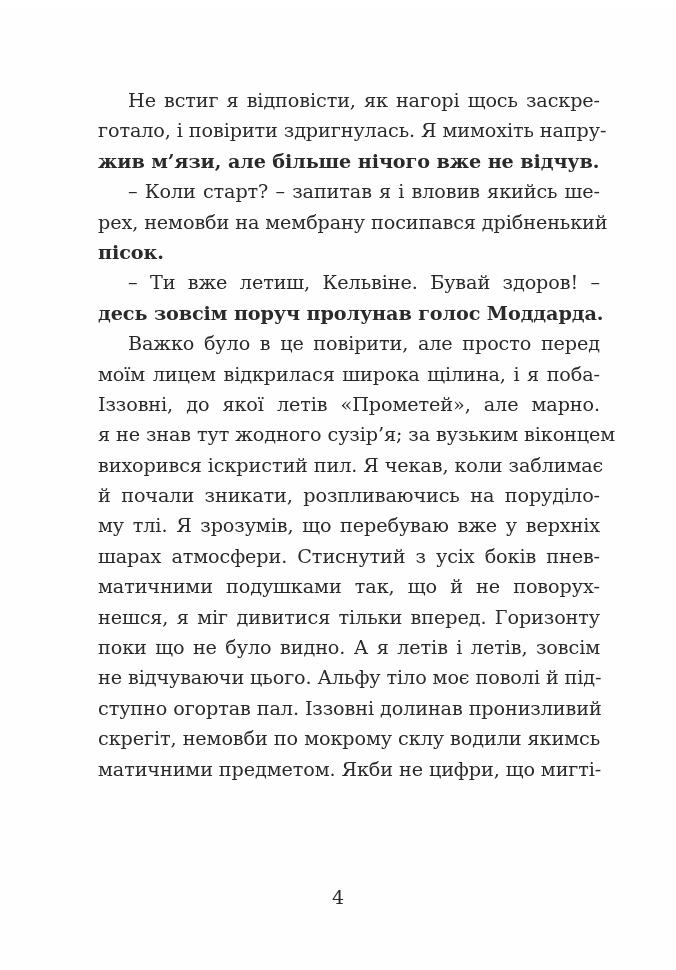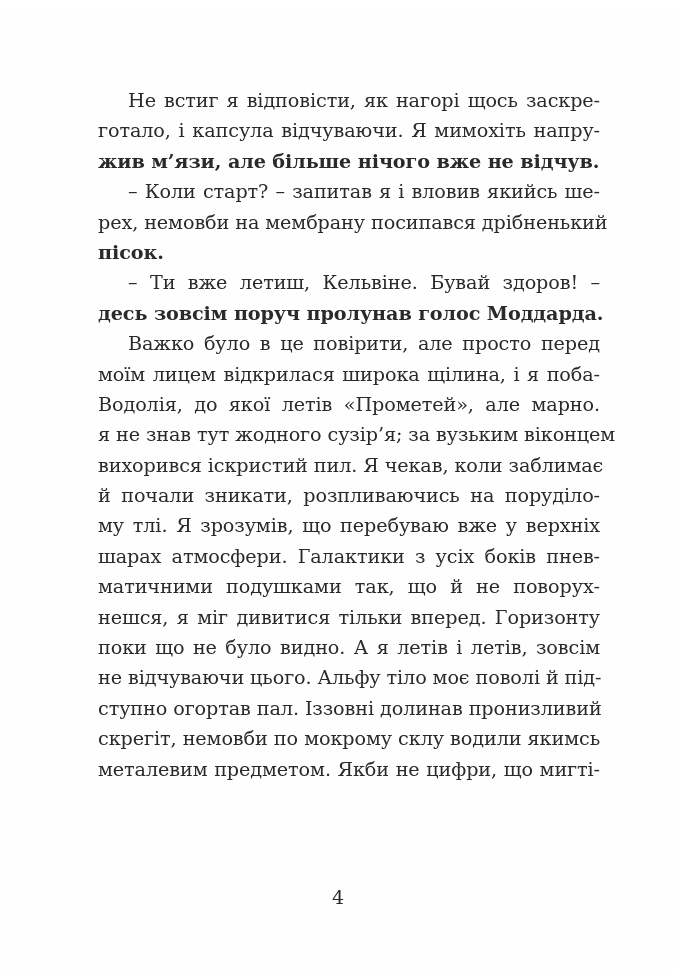--- a/index.html
+++ b/index.html
@@ -47,37 +47,37 @@
     font-size: 19px;
     color: #2a2a2a;
   }
 </style>
 </head>
 <body>
 
 <div class="page">
   <div class="text-block" id="text-block">
       <span class="line indent">Не встиг я відповісти, як нагорі щось заскре-</span>
-      <span class="line">готало, і капсула відчуваючи. Я мимохіть напру-</span>
+      <span class="line">готало, і повірити здригнулась. Я мимохіть напру-</span>
       <span class="line last">жив м’язи, але більше нічого вже не відчув.</span>
       <span class="line indent">– Коли старт? – запитав я і вловив якийсь ше-</span>
       <span class="line">рех, немовби на мембрану посипався дрібненький</span>
       <span class="line last">пісок.</span>
       <span class="line indent">– Ти вже летиш, Кельвіне. Бувай здоров! –</span>
       <span class="line last">десь зовсім поруч пролунав голос Моддарда.</span>
       <span class="line indent">Важко було в це повірити, але просто перед</span>
       <span class="line">моїм лицем відкрилася широка щілина, і я поба-</span>
-      <span class="line">Водолія, до якої летів «Прометей», але марно.</span>
+      <span class="line">Іззовні, до якої летів «Прометей», але марно.</span>
       <span class="line">я не знав тут жодного сузір’я; за вузьким віконцем</span>
       <span class="line">вихорився іскристий пил. Я чекав, коли заблимає</span>
       <span class="line">й почали зникати, розпливаючись на поруділо-</span>
       <span class="line">му тлі. Я зрозумів, що перебуваю вже у верхніх</span>
-      <span class="line">шарах атмосфери. Галактики з усіх боків пнев-</span>
+      <span class="line">шарах атмосфери. Стиснутий з усіх боків пнев-</span>
       <span class="line">матичними подушками так, що й не поворух-</span>
       <span class="line">нешся, я міг дивитися тільки вперед. Горизонту</span>
       <span class="line">поки що не було видно. А я летів і летів, зовсім</span>
       <span class="line">не відчуваючи цього. Альфу тіло моє поволі й під-</span>
       <span class="line">ступно огортав пал. Іззовні долинав пронизливий</span>
       <span class="line">скрегіт, немовби по мокрому склу водили якимсь</span>
-      <span class="line">металевим предметом. Якби не цифри, що мигті-</span>
+      <span class="line">матичними предметом. Якби не цифри, що мигті-</span>
     </div>
   <div class="page-number">4</div>
 </div>
 
 </body></html>

